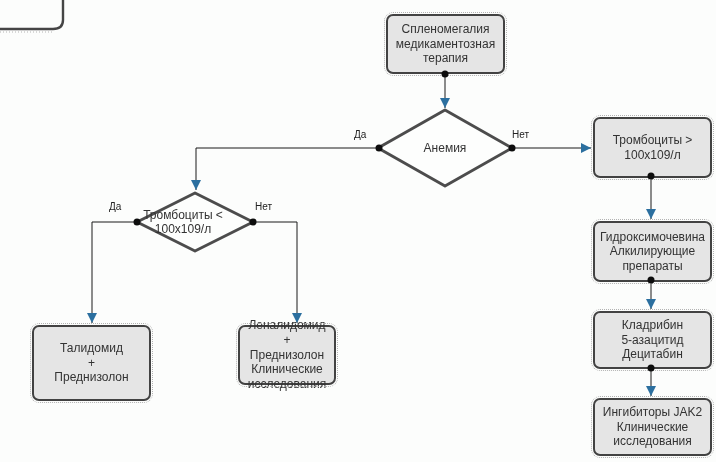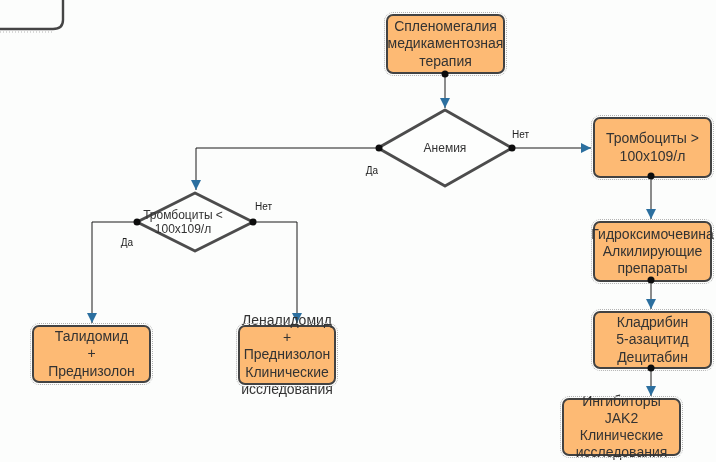--- a/index.html
+++ b/index.html
@@ -18,31 +18,31 @@
     position:absolute;
     left:0;top:0;
     pointer-events:none;
   }
   .layer-under{z-index:1;}
   .layer-over{z-index:4;}
   .node{
     position:absolute;
     z-index:2;
     box-sizing:border-box;
-    background:#fdba74;
+    background:#e5e5e5;
     border:2px solid #424242;
     border-radius:7px;
     outline:1px dotted #b3b3b3;
     outline-offset:1px;
     display:flex;
     align-items:center;
     justify-content:center;
     text-align:center;
     color:#333333;
-    font-size:14px;
+    font-size:12px;
     line-height:1.22;
   }
   .node span{
     display:block;
     white-space:pre-line;
   }
   .diamond-label{
     position:absolute;
     z-index:3;
     display:flex;
@@ -54,21 +54,21 @@
     line-height:1.2;
     white-space:pre-line;
   }
   .edge-label{
     position:absolute;
     z-index:3;
     color:#222222;
     font-size:10px;
     line-height:1;
   }
-  .ta-r{text-align:right;margin-top:36px;}
+  .ta-r{}
 </style>
 </head>
 <body>
 
 <div class="canvas">
 
   <svg class="layer layer-under" width="716" height="462" viewBox="0 0 716 462">
     <defs>
       <marker id="arrow" markerUnits="userSpaceOnUse" markerWidth="10" markerHeight="10" refX="10" refY="5" orient="auto">
         <path d="M0,0 L10,5 L0,10 Z" fill="#2b6f9f"></path>
@@ -90,21 +90,21 @@
     <path d="M651,280 L651,309" fill="none" stroke="#1b1b1b" stroke-width="1" marker-end="url(#arrow)"></path>
     <path d="M651,368 L651,396" fill="none" stroke="#1b1b1b" stroke-width="1" marker-end="url(#arrow)"></path>
   </svg>
 
   <div class="node" style="left:386px;top:14px;width:119px;height:60px;">
     <span>Спленомегалия
 медикаментозная
 терапия</span>
   </div>
 
-  <div class="node" style="left:32px;top:325px;width:119px;height:58px;">
+  <div class="node" style="left:32px;top:325px;width:119px;height:76px;">
     <span>Талидомид
 +
 Преднизолон</span>
   </div>
 
   <div class="node" style="left:238px;top:325px;width:98px;height:60px;">
     <span>Леналидомид
 +
 Преднизолон
 Клинические
@@ -121,21 +121,21 @@
 Алкилирующие
 препараты</span>
   </div>
 
   <div class="node" style="left:593px;top:311px;width:119px;height:58px;text-align:center;">
     <span>Кладрибин
 5-азацитид
 Децитабин</span>
   </div>
 
-  <div class="node" style="left:562px;top:398px;width:119px;height:58px;">
+  <div class="node" style="left:593px;top:398px;width:119px;height:58px;">
     <span>Ингибиторы JAK2
 Клинические
 исследования</span>
   </div>
 
   <div class="diamond-label" style="left:395px;top:141px;width:100px;height:14px;">Анемия</div>
   <div class="diamond-label" style="left:133px;top:210px;width:100px;height:24px;">Тромбоциты &lt;
 100x109/л</div>
 
   <div class="edge-label ta-r" style="left:354px;top:130px;width:24px;">Да</div>

